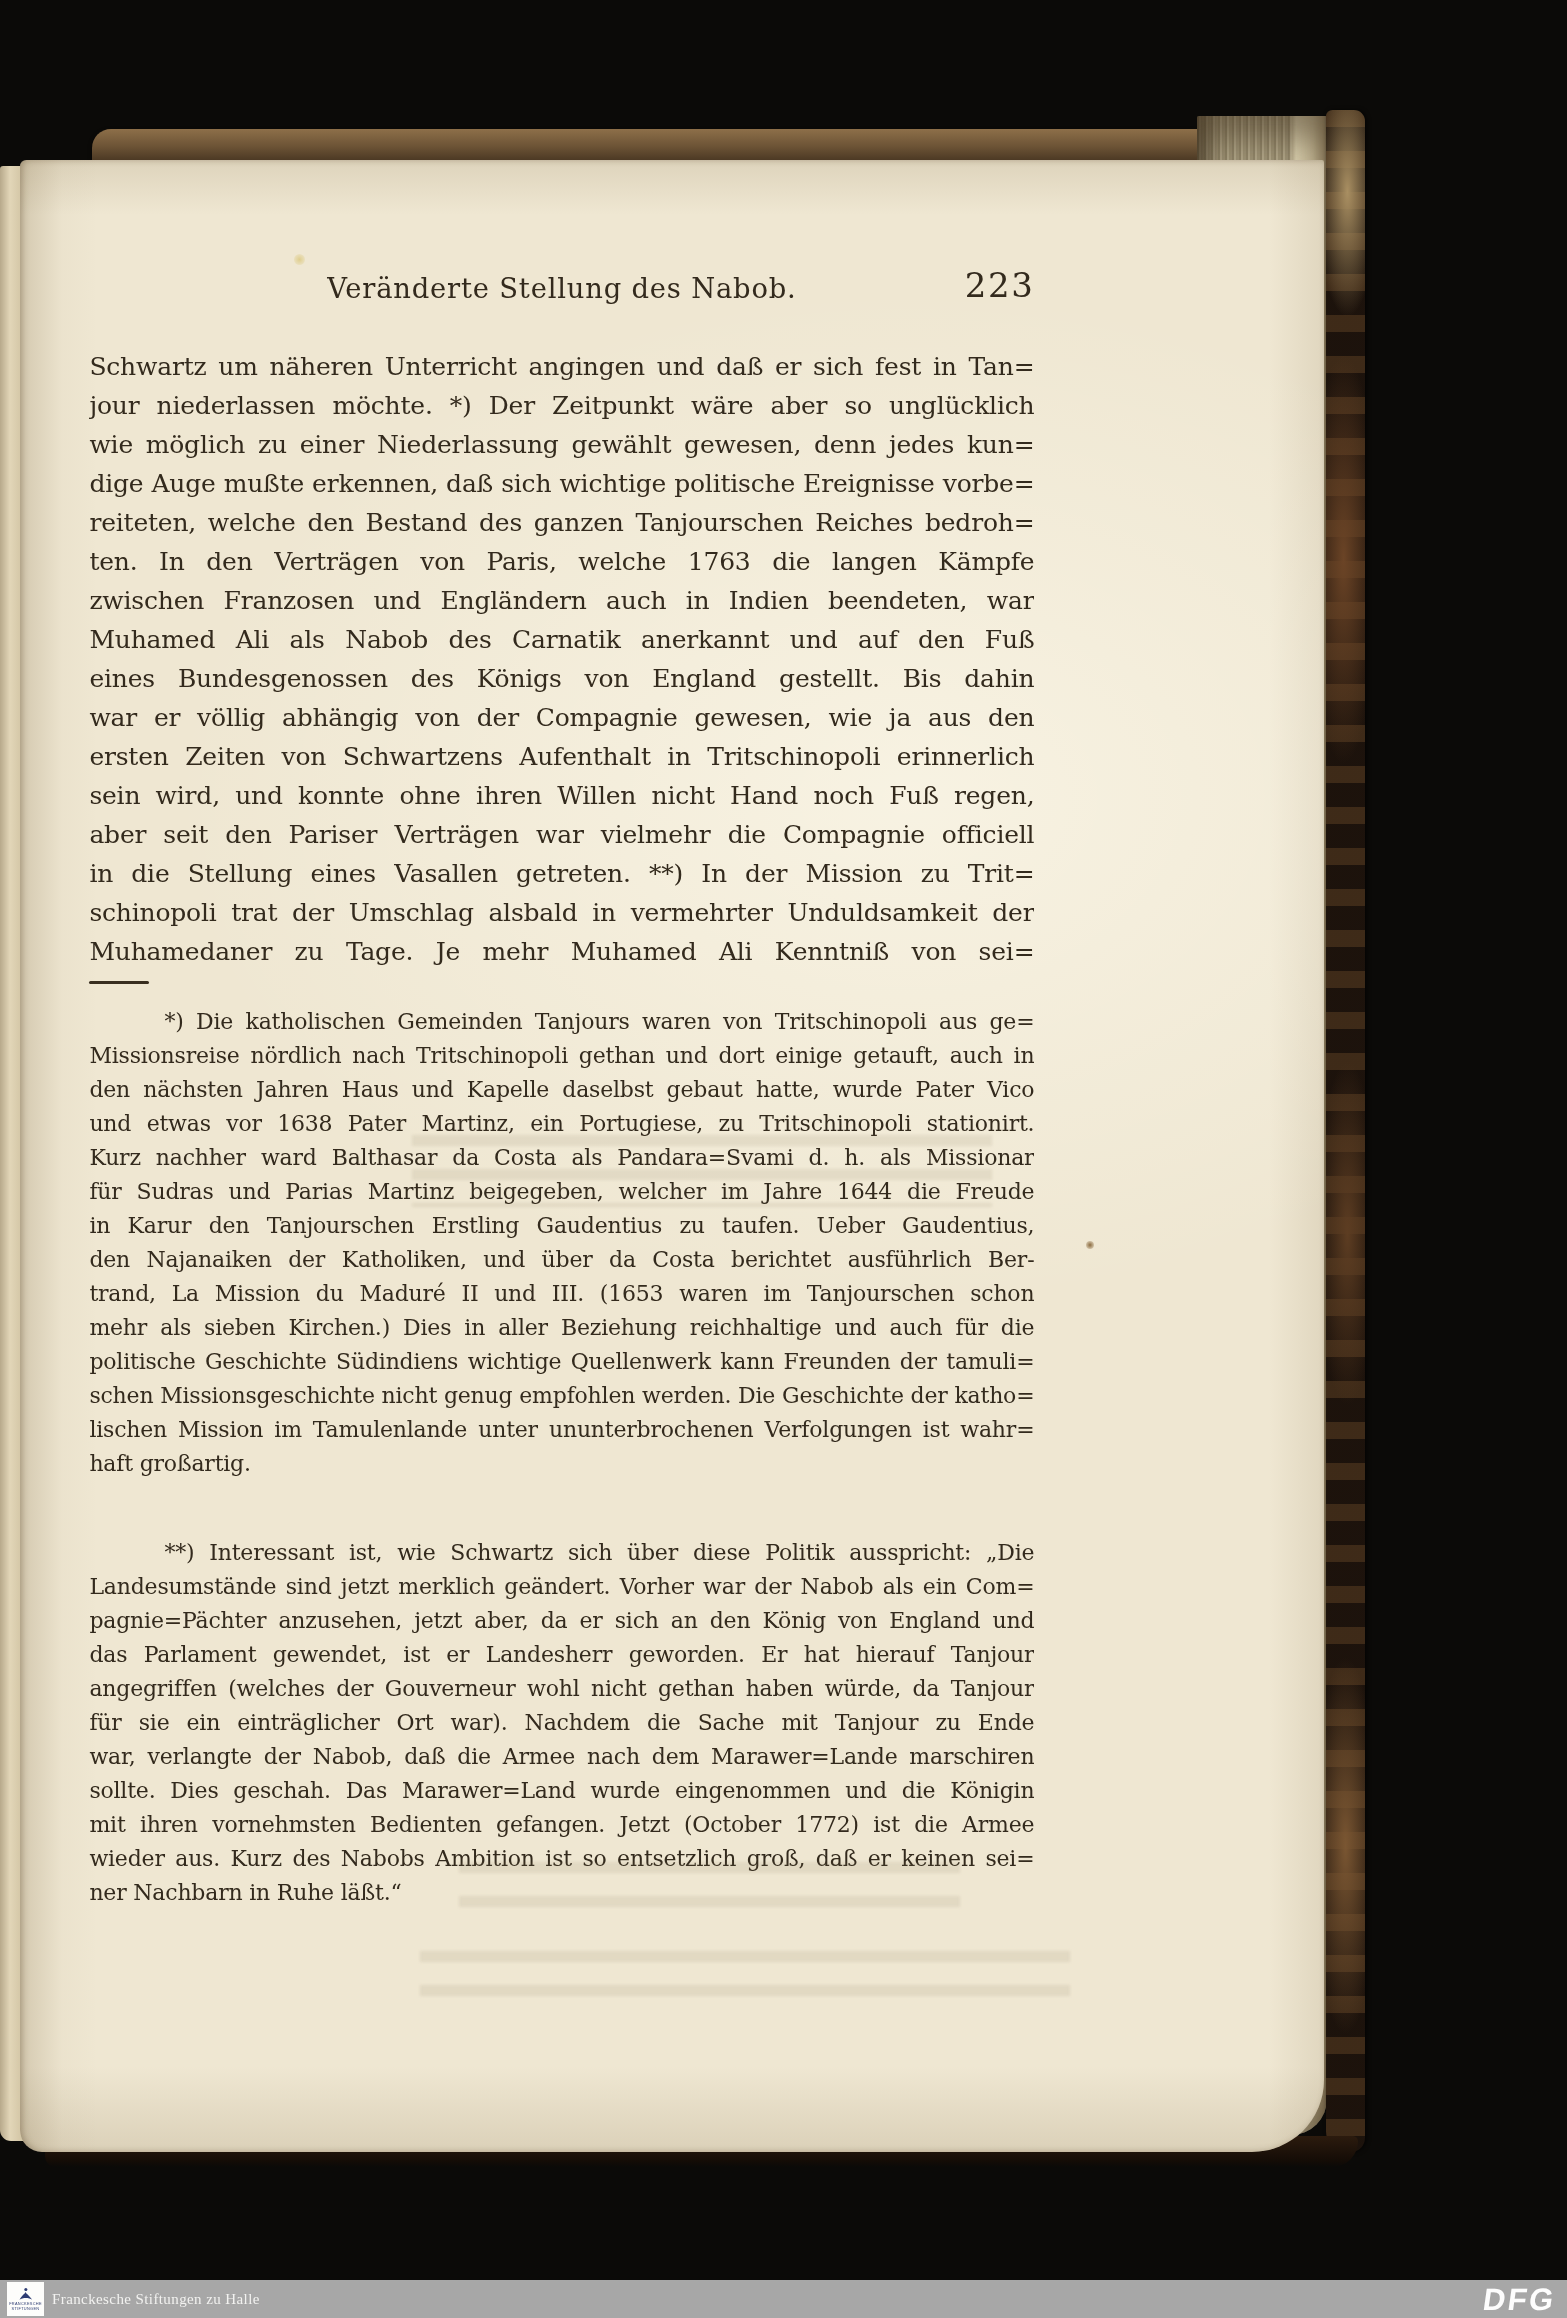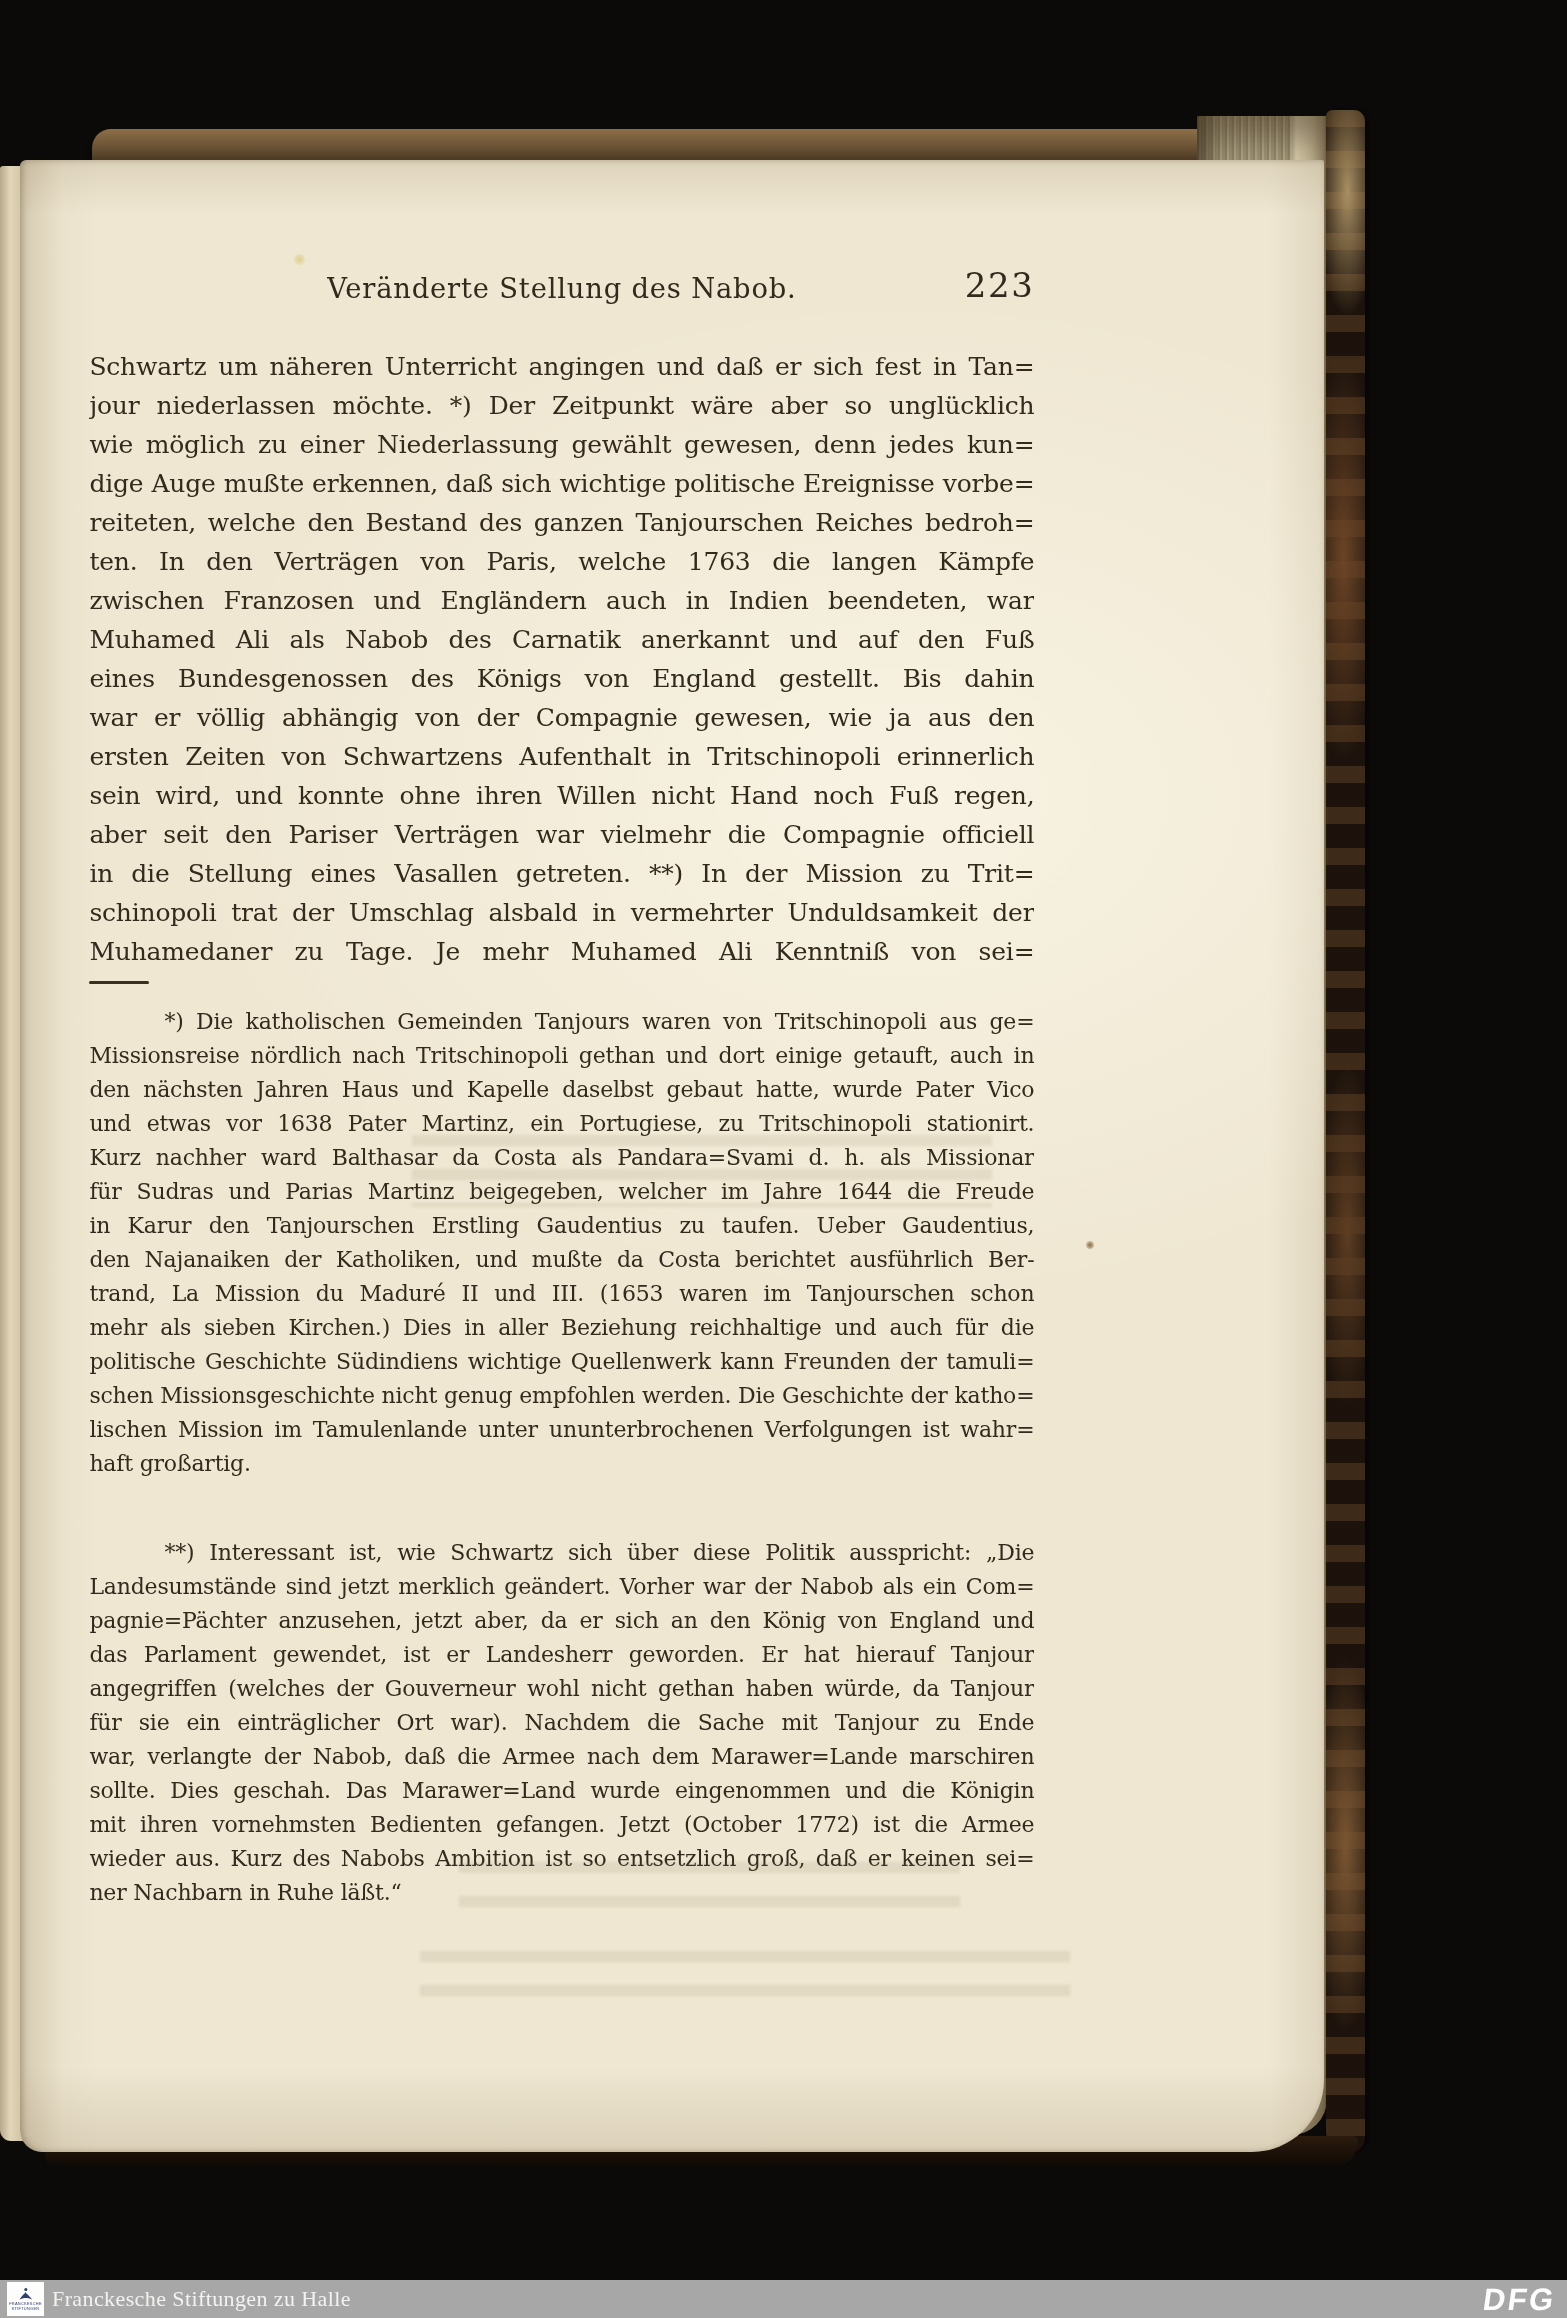--- a/index.html
+++ b/index.html
@@ -74,21 +74,21 @@
   .s2{left:274px;top:94px;width:11px;height:11px;background:radial-gradient(circle,#d8c370,rgba(216,195,112,0));opacity:.7;}
 
   
   .footer-bar{position:absolute;left:0;top:2280px;width:1567px;height:38px;background:#a7a7a7;}
   .logo-box{position:absolute;left:7px;top:2.4px;width:37px;height:34px;background:#fdfdfb;
     display:flex;flex-direction:column;align-items:center;justify-content:center;}
   .logo-box svg{display:block;margin-bottom:0.8px;}
   .logo-t1,.logo-t2{font-family:"Liberation Sans",sans-serif;font-size:3.9px;line-height:4.7px;
     letter-spacing:0.3px;color:#2e3d74;white-space:nowrap;}
   .footer-title{position:absolute;left:52px;top:0;height:38px;line-height:38px;
-    font-family:"Liberation Serif",serif;font-size:22px;color:#f2f2f0;letter-spacing:0.4px;}
+    font-family:"Liberation Serif",serif;font-size:15px;color:#f2f2f0;letter-spacing:0.4px;}
   .dfg{position:absolute;right:11px;top:1.6px;height:38px;line-height:36px;
     font-family:"Liberation Sans",sans-serif;font-weight:700;font-size:31px;color:#fdfdfd;
     letter-spacing:2.4px;transform:skewX(-8deg);}
 </style>
 </head>
 <body>
 
 <div id="canvas">
 
   <div class="page-behind"></div>
@@ -125,21 +125,21 @@
     <div class="fn-rule"></div>
 
     <div class="fn-block fn1 jlines">
         <div class="fn-line">*) Die katholischen Gemeinden Tanjours waren von Tritschinopoli aus ge=</div>
         <div class="fn-line">Missionsreise nördlich nach Tritschinopoli gethan und dort einige getauft, auch in</div>
         <div class="fn-line">den nächsten Jahren Haus und Kapelle daselbst gebaut hatte, wurde Pater Vico</div>
         <div class="fn-line">und etwas vor 1638 Pater Martinz, ein Portugiese, zu Tritschinopoli stationirt.</div>
         <div class="fn-line">Kurz nachher ward Balthasar da Costa als Pandara=Svami d. h. als Missionar</div>
         <div class="fn-line">für Sudras und Parias Martinz beigegeben, welcher im Jahre 1644 die Freude erlebte,</div>
         <div class="fn-line">in Karur den Tanjourschen Erstling Gaudentius zu taufen.  Ueber Gaudentius,</div>
-        <div class="fn-line">den Najanaiken der Katholiken, und mußte da Costa berichtet ausführlich Ber-</div>
+        <div class="fn-line">den Najanaiken der Katholiken, und über da Costa berichtet ausführlich Ber-</div>
         <div class="fn-line">trand, La Mission du Maduré II und III. (1653 waren im Tanjourschen schon</div>
         <div class="fn-line">mehr als sieben Kirchen.)  Dies in aller Beziehung reichhaltige und auch für die</div>
         <div class="fn-line">politische Geschichte Südindiens wichtige Quellenwerk kann Freunden der tamuli=</div>
         <div class="fn-line">schen Missionsgeschichte nicht genug empfohlen werden.  Die Geschichte der katho=</div>
         <div class="fn-line">lischen Mission im Tamulenlande unter ununterbrochenen Verfolgungen ist wahr=</div>
         <div class="fn-line">haft großartig.</div>
       </div>
 
     <div class="fn-block fn2 jlines">
         <div class="fn-line">**) Interessant ist, wie Schwartz sich über diese Politik ausspricht:  „Die</div>

